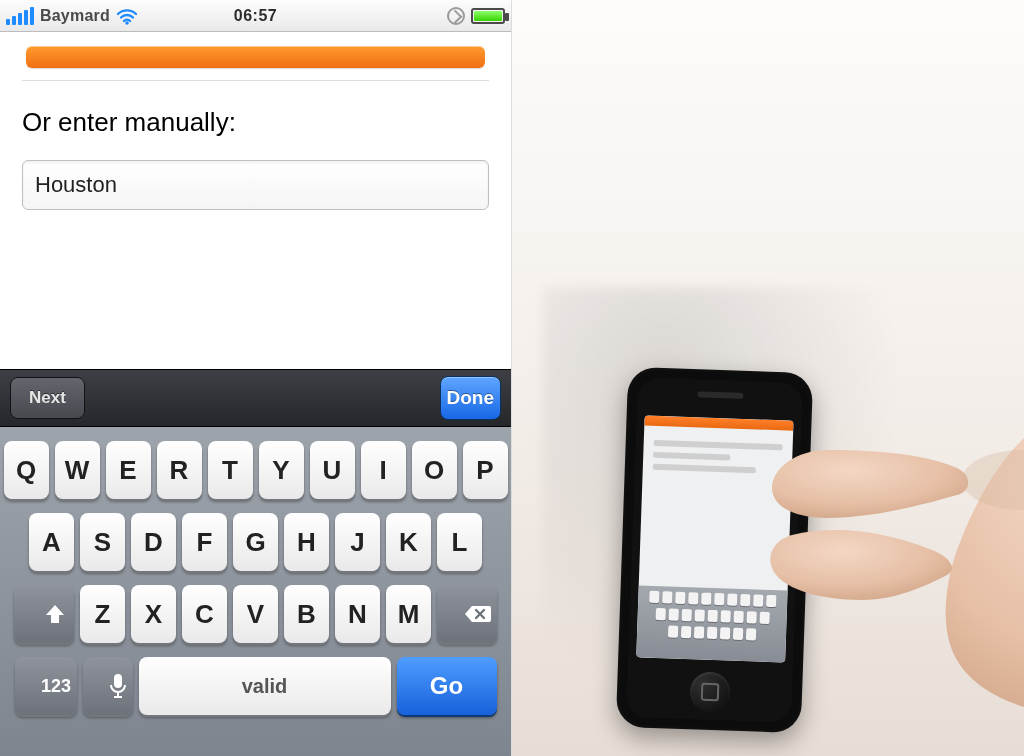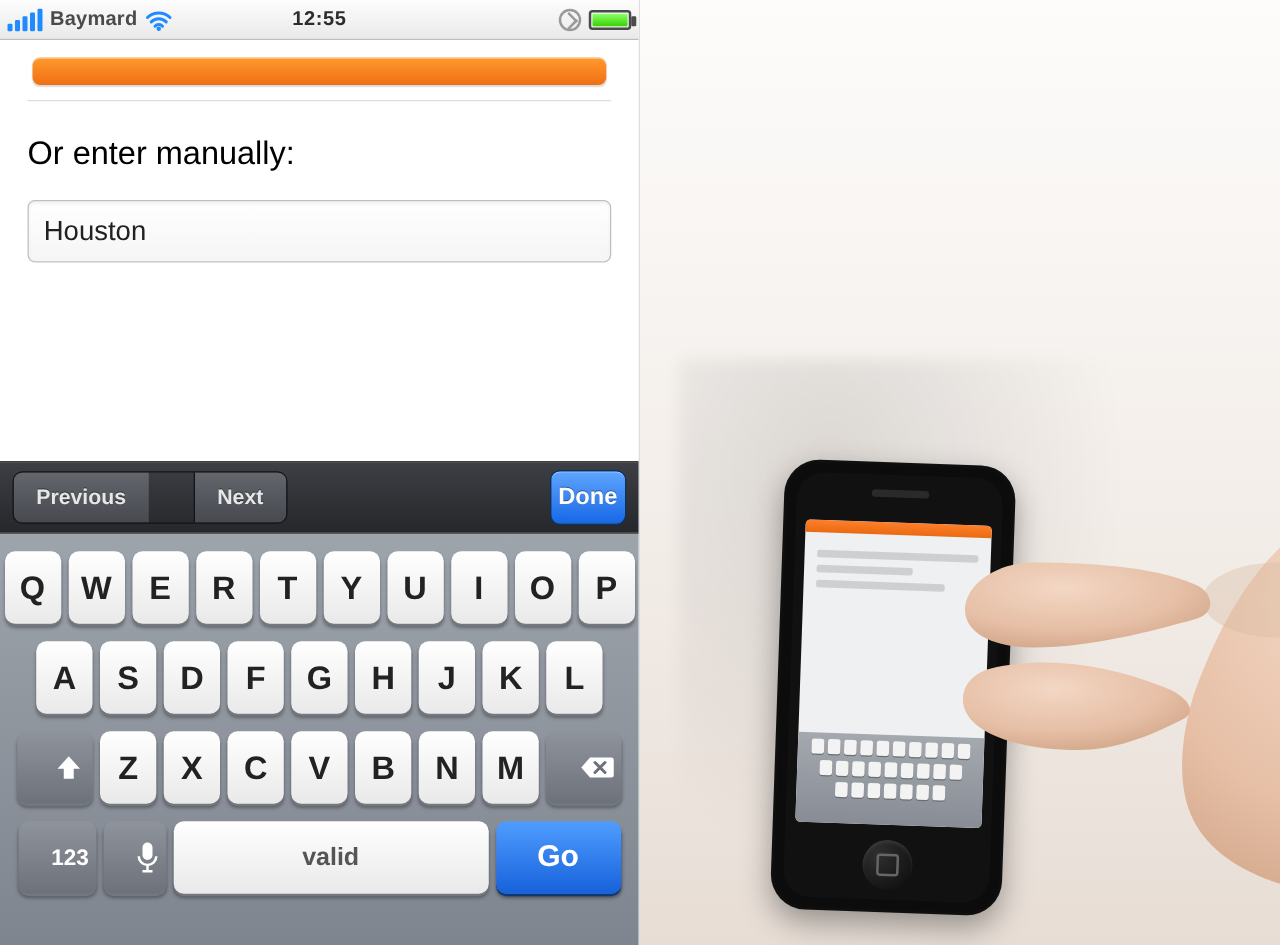--- a/index.html
+++ b/index.html
@@ -125,39 +125,38 @@
           <svg width="22" height="18" viewBox="0 0 22 18">
               <g fill="none" stroke="#1f8bff" stroke-width="2.4" stroke-linecap="round">
                 <path d="M2 7 A13 13 0 0 1 20 7"></path>
                 <path d="M5 10.5 A8.5 8.5 0 0 1 17 10.5"></path>
                 <path d="M8 14 A4 4 0 0 1 14 14"></path>
               </g>
               <circle cx="11" cy="16" r="1.8" fill="#1f8bff"></circle>
             </svg>
         </span>
       </div>
-      <div class="clock">12:55</div>
+      <div class="clock">06:57</div>
       <div class="sb-right">
         <span class="loop"></span>
         <span class="battery">
             <span class="fill"></span>
           </span>
       </div>
     </div>
 
     <div class="page">
       <div class="orange-ribbon"></div>
       <div class="hr"></div>
       <div class="label-manual">Or enter manually:</div>
       <input class="field" value="Houston" style="">
     </div>
 
     <div class="assist">
       <div class="seg">
-        <button>Previous</button>
         <button>Next</button>
       </div>
       <div class="spacer"></div>
       <button class="done-btn">Done</button>
     </div>
 
     <div class="kbd">
       <div class="krow">
         <div class="key">Q</div>
         <div class="key">W</div>

